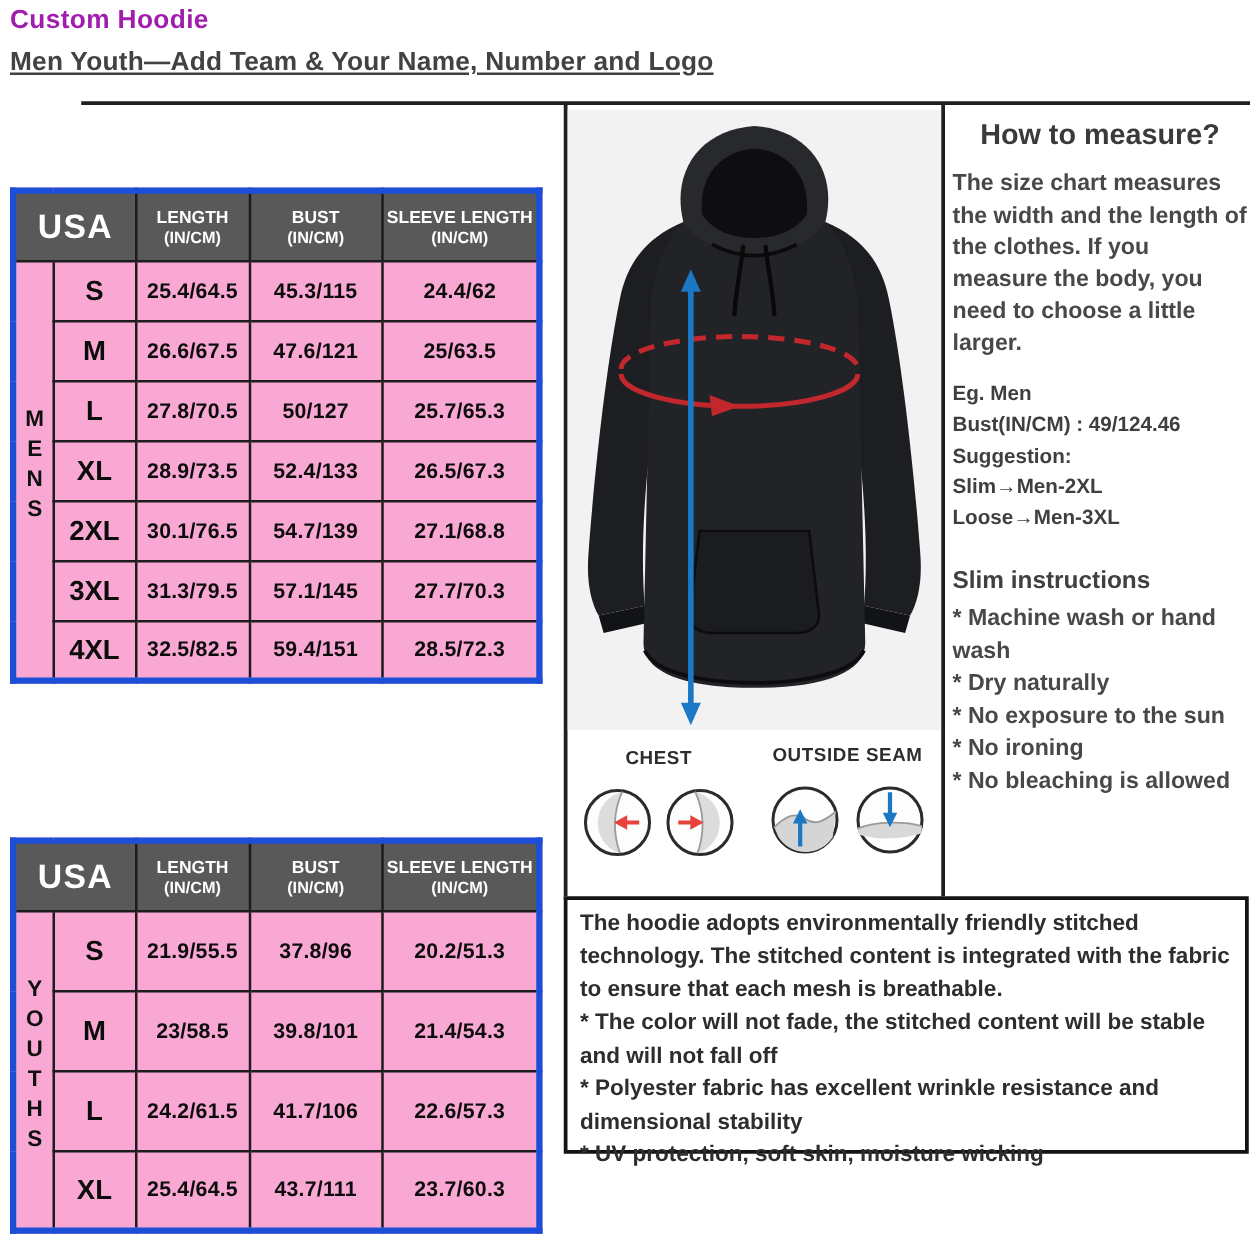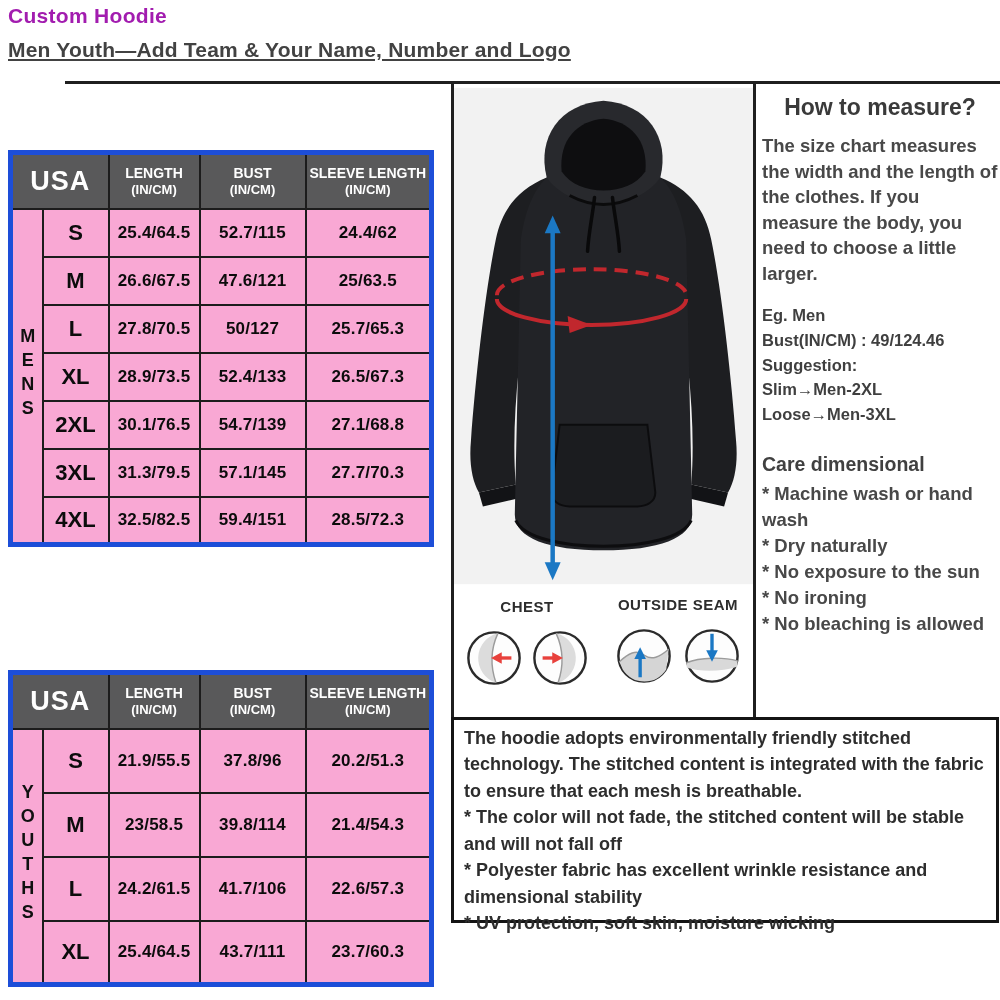--- a/index.html
+++ b/index.html
@@ -88,21 +88,21 @@
       <th class="col-head"><span>LENGTH</span><span class="unit">(IN/CM)</span></th>
       <th class="col-head"><span>BUST</span><span class="unit">(IN/CM)</span></th>
       <th class="col-head"><span>SLEEVE LENGTH</span><span class="unit">(IN/CM)</span></th>
     </tr>
   </thead>
   <tbody>
     <tr>
       <td rowspan="7" class="group-col"><span class="vlabel">MENS</span></td>
       <td class="size-cell">S</td>
       <td class="val">25.4/64.5</td>
-      <td class="val">52.7/115</td>
+      <td class="val">45.3/115</td>
       <td class="val">24.4/62</td>
     </tr>
     <tr>
       <td class="size-cell">M</td>
       <td class="val">26.6/67.5</td>
       <td class="val">47.6/121</td>
       <td class="val">25/63.5</td>
     </tr>
     <tr>
       <td class="size-cell">L</td>
@@ -157,21 +157,21 @@
     <tr>
       <td rowspan="4" class="group-col"><span class="vlabel">YOUTHS</span></td>
       <td class="size-cell">S</td>
       <td class="val">21.9/55.5</td>
       <td class="val">37.8/96</td>
       <td class="val">20.2/51.3</td>
     </tr>
     <tr>
       <td class="size-cell">M</td>
       <td class="val">23/58.5</td>
-      <td class="val">39.8/114</td>
+      <td class="val">39.8/101</td>
       <td class="val">21.4/54.3</td>
     </tr>
     <tr>
       <td class="size-cell">L</td>
       <td class="val">24.2/61.5</td>
       <td class="val">41.7/106</td>
       <td class="val">22.6/57.3</td>
     </tr>
     <tr>
       <td class="size-cell">XL</td>
@@ -258,21 +258,21 @@
   <h3>How to measure?</h3>
   <p class="body">The size chart measures the width and the length of the clothes.  If you measure the body, you need to choose a little larger.</p>
   <div class="eg">
     <div>Eg. Men</div>
     <div>Bust(IN/CM) : 49/124.46</div>
     <div>Suggestion:</div>
     <div>Slim→Men-2XL</div>
     <div>Loose→Men-3XL</div>
   </div>
   <div class="care">
-    <div class="care-h">Care dimensional</div>
+    <div class="care-h">Slim instructions</div>
     <div>* Machine wash or hand wash</div>
     <div>* Dry naturally</div>
     <div>* No exposure to the sun</div>
     <div>* No ironing</div>
     <div>* No bleaching is allowed</div>
   </div>
 </aside>
 
 <section class="features">
   <p>The hoodie adopts environmentally friendly stitched technology. The stitched content is integrated with the fabric to ensure that each mesh is breathable.</p>

